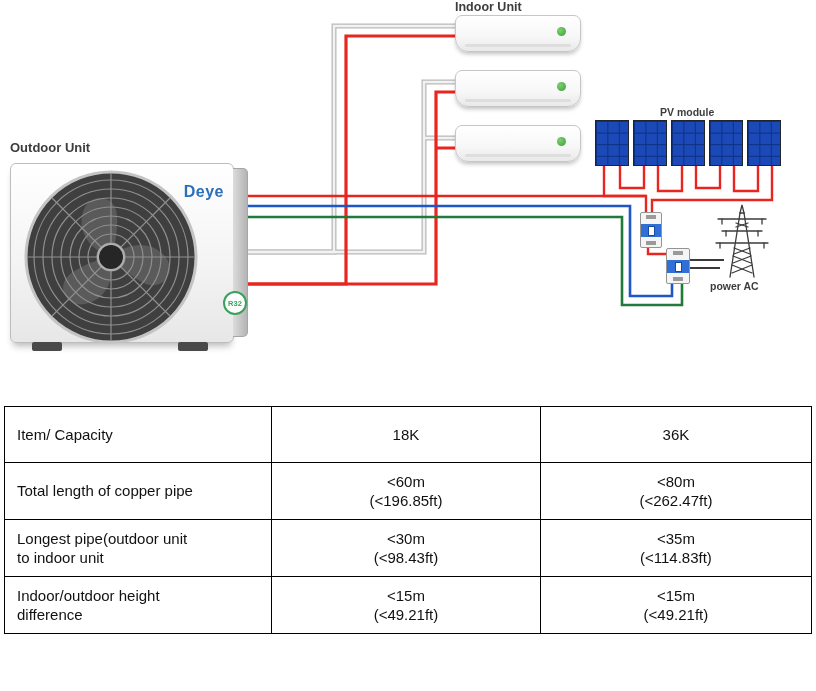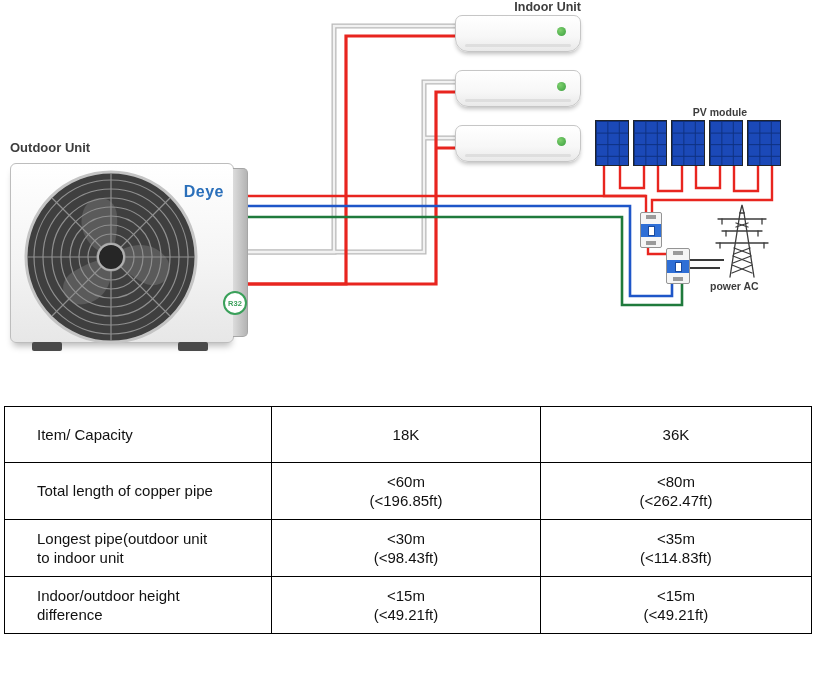--- a/index.html
+++ b/index.html
@@ -5,22 +5,22 @@
   html,body { margin:0; padding:0; background:#fff; }
   .stage {
     position:relative; width:816px; height:691px; background:#fff; overflow:hidden;
     font-family:"Liberation Sans","DejaVu Sans",sans-serif; color:#1a1a1a;
   }
   .diagram { position:absolute; left:0; top:0; width:816px; height:400px; }
   .wires { position:absolute; left:0; top:0; }
 
   .label { position:absolute; font-weight:bold; color:#3d3d3d; }
   .outdoor-label { left:10px; top:140px; width:224px; text-align:left; font-size:13px; }
-  .indoor-label  { left:455px; top:0px;  width:126px; text-align:right; font-size:12.5px; }
-  .pv-label      { left:660px; top:106px; width:120px; text-align:center; font-size:10.5px; }
+  .indoor-label  { left:455px; top:0px;  width:126px; text-align:left; font-size:12.5px; }
+  .pv-label      { left:660px; top:106px; width:120px; text-align:left; font-size:10.5px; }
   .power-label   { left:710px; top:280px; width:64px;  text-align:left; font-size:10.5px; }
 
   
   .outdoor-unit { position:absolute; left:10px; top:163px; width:238px; height:180px; }
   .ou-body { position:absolute; left:0; top:0; width:224px; height:180px;
     background:linear-gradient(180deg,#ffffff 0%,#f4f4f4 55%,#e7e7e7 100%);
     border:1px solid #bdbdbd; border-radius:6px; box-sizing:border-box;
     box-shadow:0 6px 7px -3px rgba(0,0,0,.28); }
   .ou-side { position:absolute; left:223px; top:5px; width:15px; height:169px;
     background:linear-gradient(90deg,#dcdcdc,#b4b4b4);
@@ -63,21 +63,21 @@
   .bk-term { position:absolute; left:50%; width:10px; margin-left:-5px; height:4px; background:#9a9a9a; }
   .bk-term.t { top:2px; } .bk-term.b { bottom:2px; }
 
   .tower { position:absolute; left:714px; top:203px; }
 
   
   .spec-table { position:absolute; left:4px; top:406px; width:808px; border-collapse:collapse;
     font-size:15px; color:#111; table-layout:fixed; }
   .spec-table th, .spec-table td { border:1px solid #000; text-align:center;
     vertical-align:middle; font-weight:normal; line-height:1.28; padding:4px 6px; box-sizing:border-box; }
-  .spec-table .left { text-align:left; padding-left:32px; }
+  .spec-table .left { text-align:left; padding-left:12px; }
   .spec-table thead tr { height:56px; }
   .spec-table tbody tr { height:57px; }
 </style>
 </head>
 <body>
 
 <div class="stage">
 
   <div class="diagram">
 

